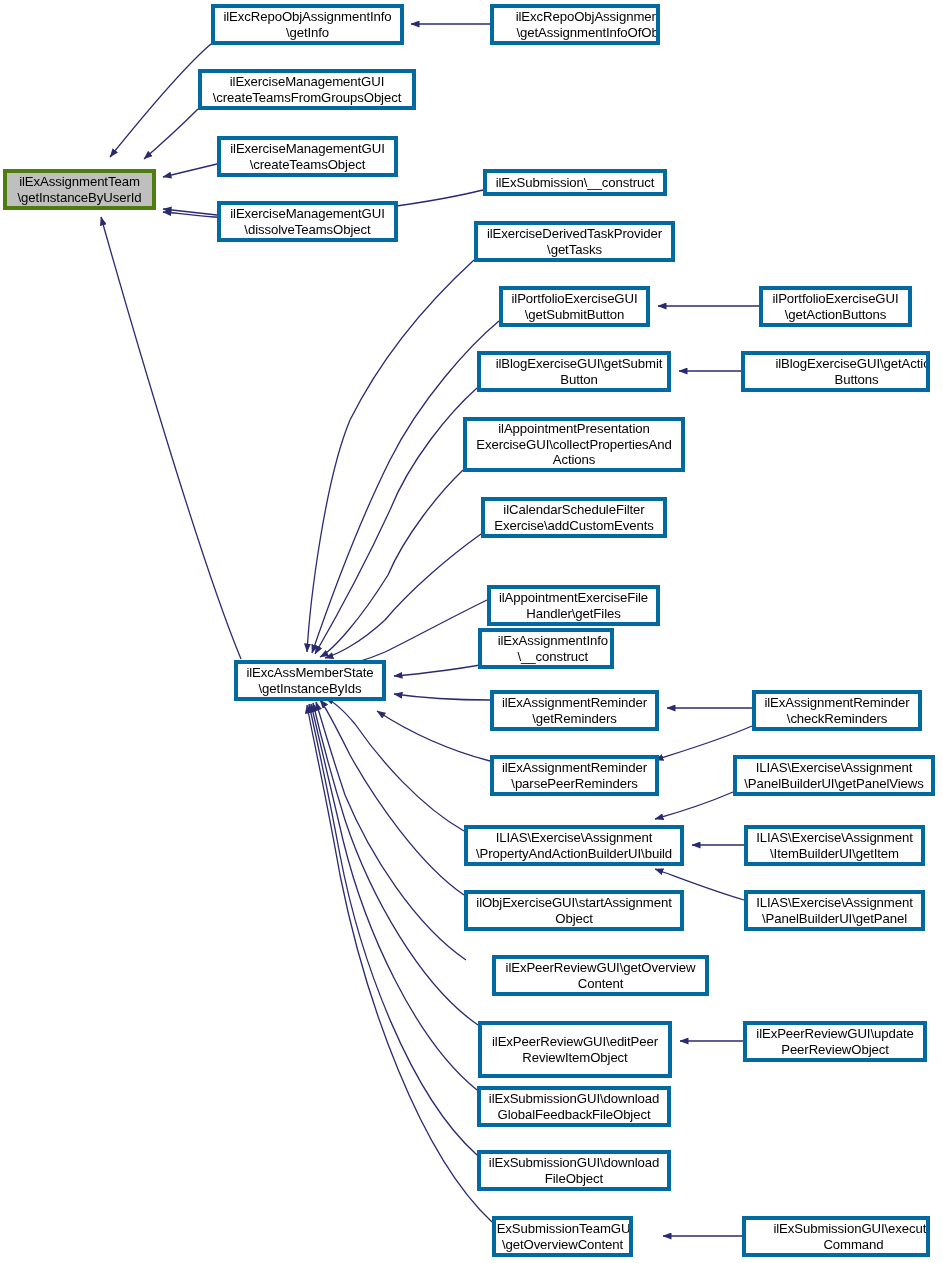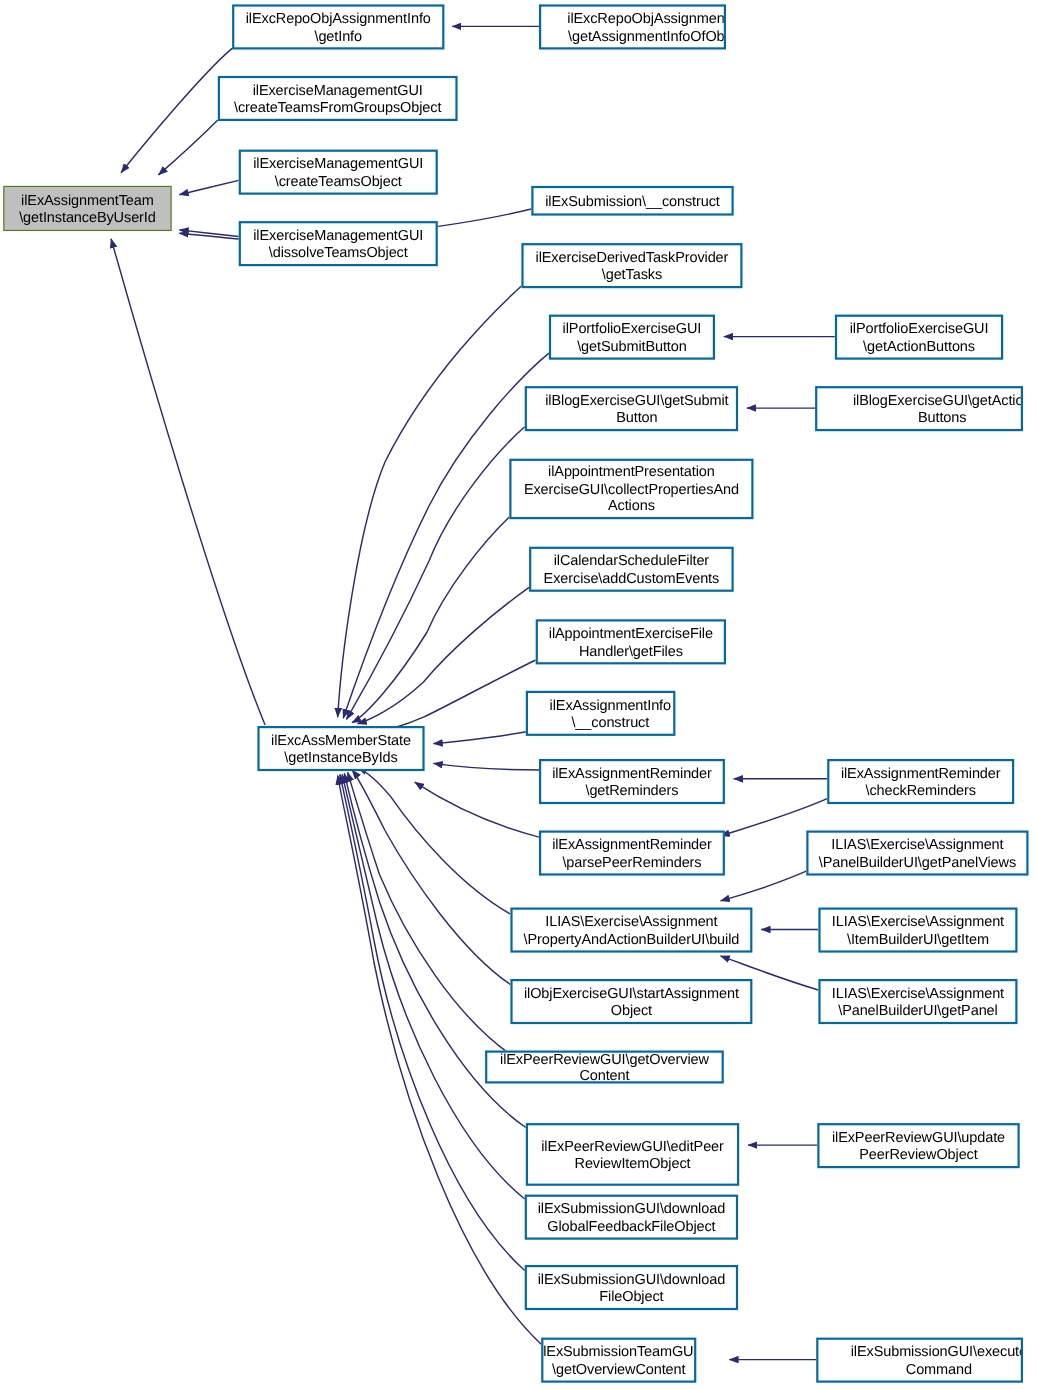--- a/index.html
+++ b/index.html
@@ -16,37 +16,37 @@
   }
   #edge-layer {
     position: absolute;
     left: 0; top: 0;
     width: 943px;
     height: 1263px;
   }
   .node {
     position: absolute;
     box-sizing: border-box;
-    border: 2px solid #0369a1;
+    border: 4px solid #0369a1;
     background: #ffffff;
     display: flex;
     align-items: center;
     justify-content: center;
     text-align: center;
     font-size: 13.2px;
     line-height: 15.5px;
     color: #000000;
     letter-spacing: -0.1px;
     overflow: hidden;
     white-space: pre-line;
     padding: 0 2px;
   }
   .node.highlight {
     background: #bfbfbf;
-    border: 1px solid #4d7c0f;
+    border: 4px solid #4d7c0f;
   }
   .node-text {
     display: block;
     white-space: pre-line;
   }
 </style>
 </head>
 <body>
 
 <div id="graph-root">
@@ -115,41 +115,41 @@
 \getActionButtons</span></div>
       <div class="node" style="left: 477px; top: 351px; width: 194px; height: 41px; padding-left: 12px;"><span class="node-text">ilBlogExerciseGUI\getSubmit
 Button</span></div>
       <div class="node" style="left: 741px; top: 351px; width: 189px; height: 41px; padding-left: 44px;"><span class="node-text">ilBlogExerciseGUI\getAction
 Buttons</span></div>
       <div class="node" style="left: 463px; top: 417px; width: 222px; height: 55px;"><span class="node-text">ilAppointmentPresentation
 ExerciseGUI\collectPropertiesAnd
 Actions</span></div>
       <div class="node" style="left: 481px; top: 497px; width: 186px; height: 41px;"><span class="node-text">ilCalendarScheduleFilter
 Exercise\addCustomEvents</span></div>
-      <div class="node" style="left: 487px; top: 563px; width: 173px; height: 41px;"><span class="node-text">ilAppointmentExerciseFile
+      <div class="node" style="left: 487px; top: 585px; width: 173px; height: 41px;"><span class="node-text">ilAppointmentExerciseFile
 Handler\getFiles</span></div>
       <div class="node" style="left: 478px; top: 628px; width: 136px; height: 41px; justify-content: flex-end;"><span class="node-text">ilExAssignmentInfo
 \__construct</span></div>
       <div class="node" style="left: 490px; top: 690px; width: 169px; height: 41px;"><span class="node-text">ilExAssignmentReminder
 \getReminders</span></div>
       <div class="node" style="left: 752px; top: 690px; width: 170px; height: 41px;"><span class="node-text">ilExAssignmentReminder
 \checkReminders</span></div>
       <div class="node" style="left: 490px; top: 755px; width: 169px; height: 41px;"><span class="node-text">ilExAssignmentReminder
 \parsePeerReminders</span></div>
       <div class="node" style="left: 733px; top: 755px; width: 202px; height: 41px;"><span class="node-text">ILIAS\Exercise\Assignment
 \PanelBuilderUI\getPanelViews</span></div>
       <div class="node" style="left: 464px; top: 825px; width: 220px; height: 41px;"><span class="node-text">ILIAS\Exercise\Assignment
 \PropertyAndActionBuilderUI\build</span></div>
       <div class="node" style="left: 744px; top: 825px; width: 181px; height: 41px;"><span class="node-text">ILIAS\Exercise\Assignment
 \ItemBuilderUI\getItem</span></div>
       <div class="node" style="left: 464px; top: 890px; width: 220px; height: 41px; text-align: center;"><span class="node-text">ilObjExerciseGUI\startAssignment
 Object</span></div>
       <div class="node" style="left: 744px; top: 890px; width: 181px; height: 41px;"><span class="node-text">ILIAS\Exercise\Assignment
 \PanelBuilderUI\getPanel</span></div>
-      <div class="node" style="left: 441px; top: 955px; width: 217px; height: 30px;"><span class="node-text">ilExPeerReviewGUI\getOverview
+      <div class="node" style="left: 492px; top: 955px; width: 217px; height: 41px;"><span class="node-text">ilExPeerReviewGUI\getOverview
 Content</span></div>
       <div class="node" style="left: 478px; top: 1021px; width: 194px; height: 57px;"><span class="node-text">ilExPeerReviewGUI\editPeer
 ReviewItemObject</span></div>
       <div class="node" style="left: 743px; top: 1021px; width: 184px; height: 41px;"><span class="node-text">ilExPeerReviewGUI\update
 PeerReviewObject</span></div>
       <div class="node" style="left: 477px; top: 1086px; width: 194px; height: 41px;"><span class="node-text">ilExSubmissionGUI\download
 GlobalFeedbackFileObject</span></div>
       <div class="node" style="left: 477px; top: 1150px; width: 194px; height: 41px;"><span class="node-text">ilExSubmissionGUI\download
 FileObject</span></div>
       <div class="node" style="left: 492px; top: 1216px; width: 141px; height: 41px;"><span class="node-text">ilExSubmissionTeamGUI

